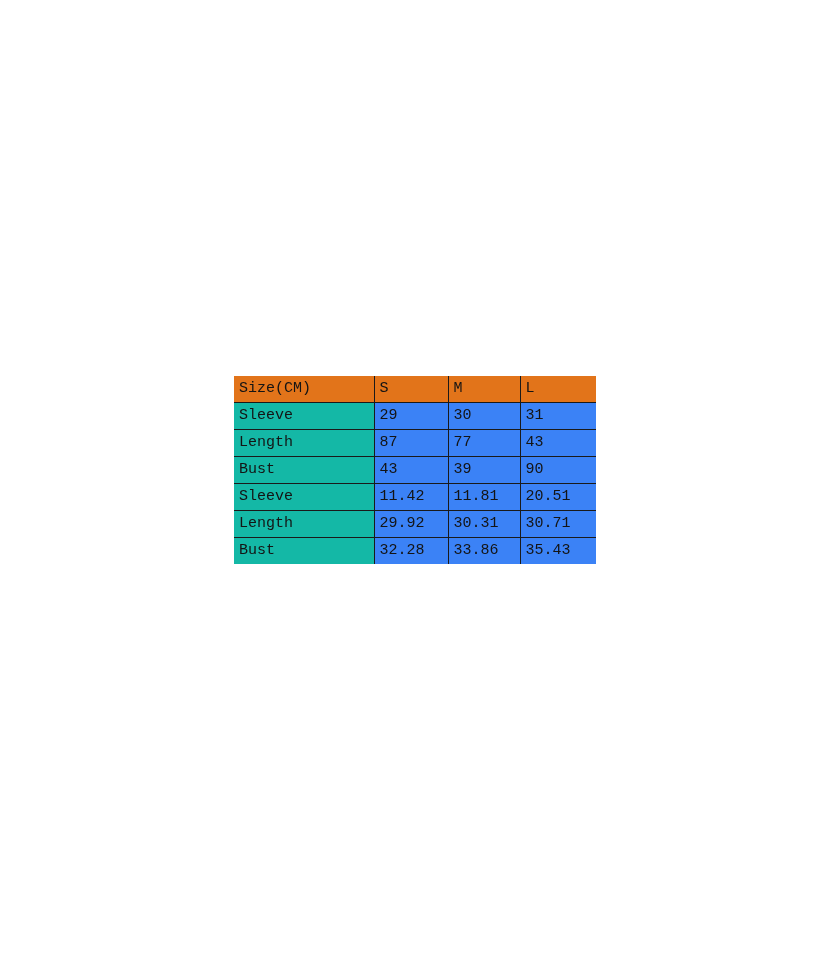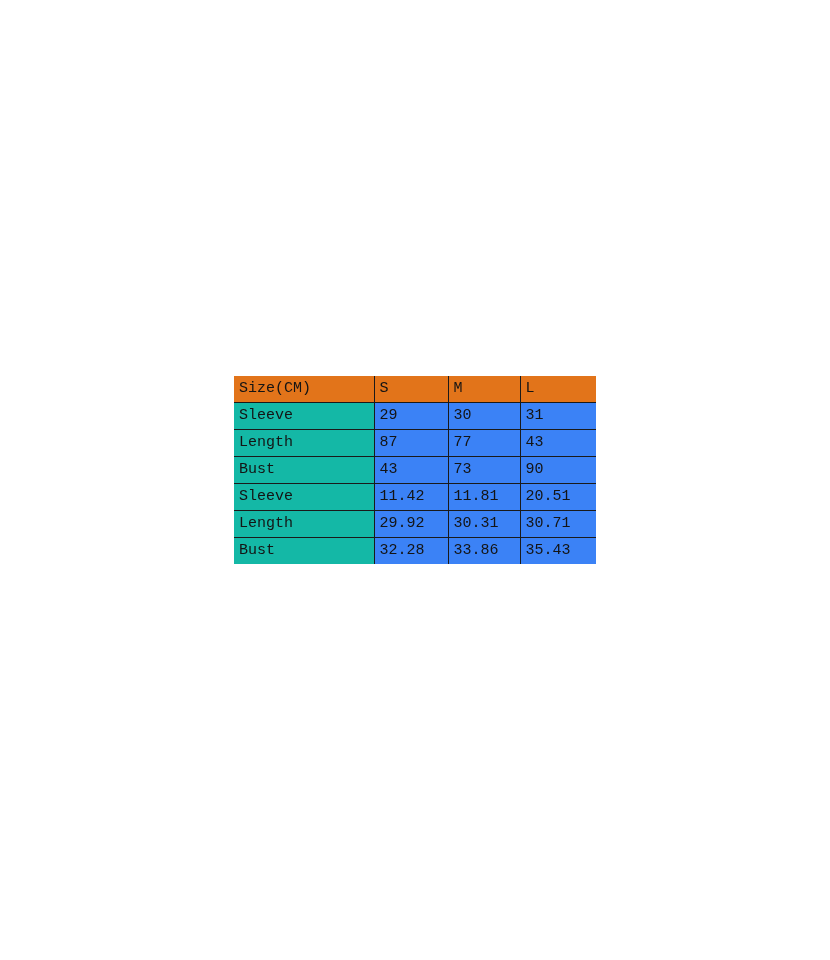--- a/index.html
+++ b/index.html
@@ -107,21 +107,21 @@
         </tr>
         <tr class="data-row">
           <td class="col-label">Length</td>
           <td class="value-cell">87</td>
           <td class="value-cell">77</td>
           <td class="value-cell">43</td>
         </tr>
         <tr class="data-row">
           <td class="col-label">Bust</td>
           <td class="value-cell">43</td>
-          <td class="value-cell">73</td>
+          <td class="value-cell">39</td>
           <td class="value-cell">90</td>
         </tr>
         <tr class="data-row">
           <td class="col-label">Sleeve</td>
           <td class="value-cell">11.42</td>
           <td class="value-cell">11.81</td>
           <td class="value-cell">20.51</td>
         </tr>
         <tr class="data-row">
           <td class="col-label">Length</td>

